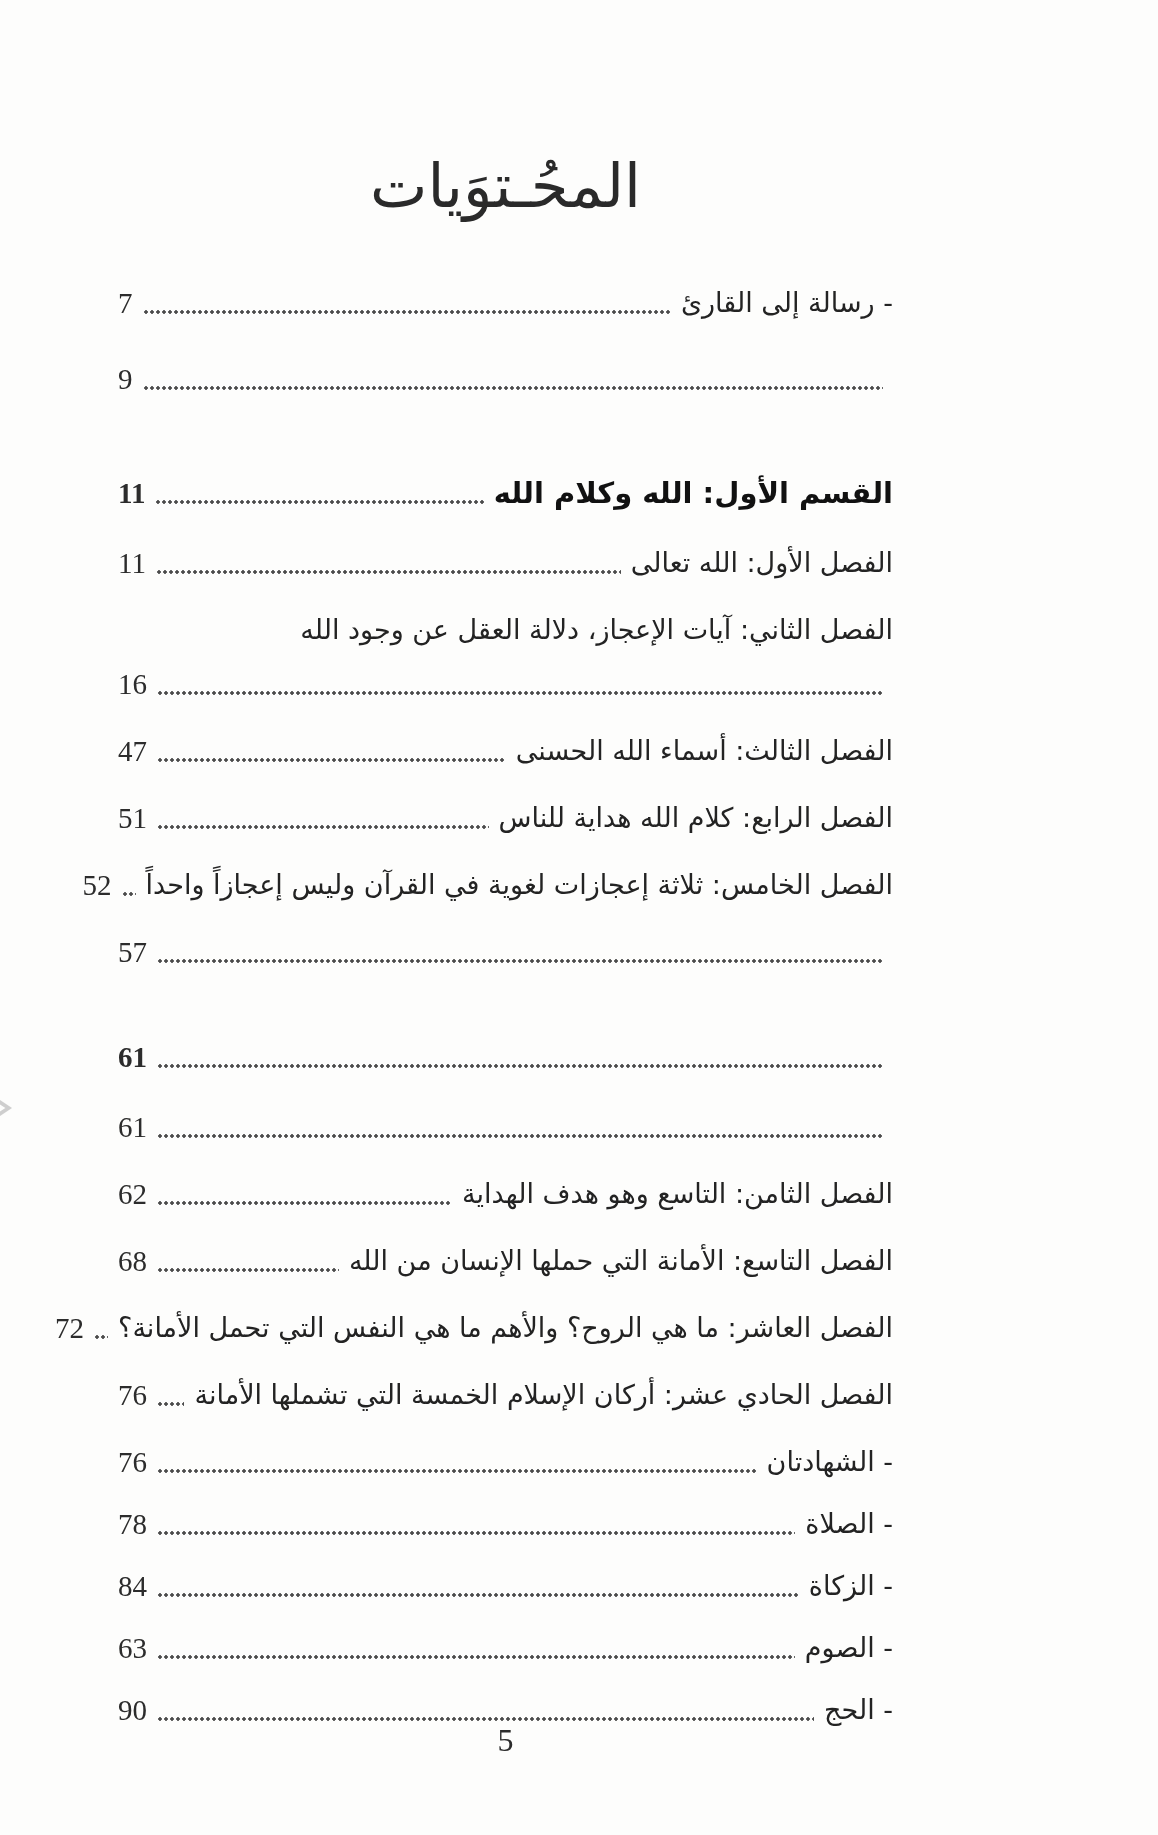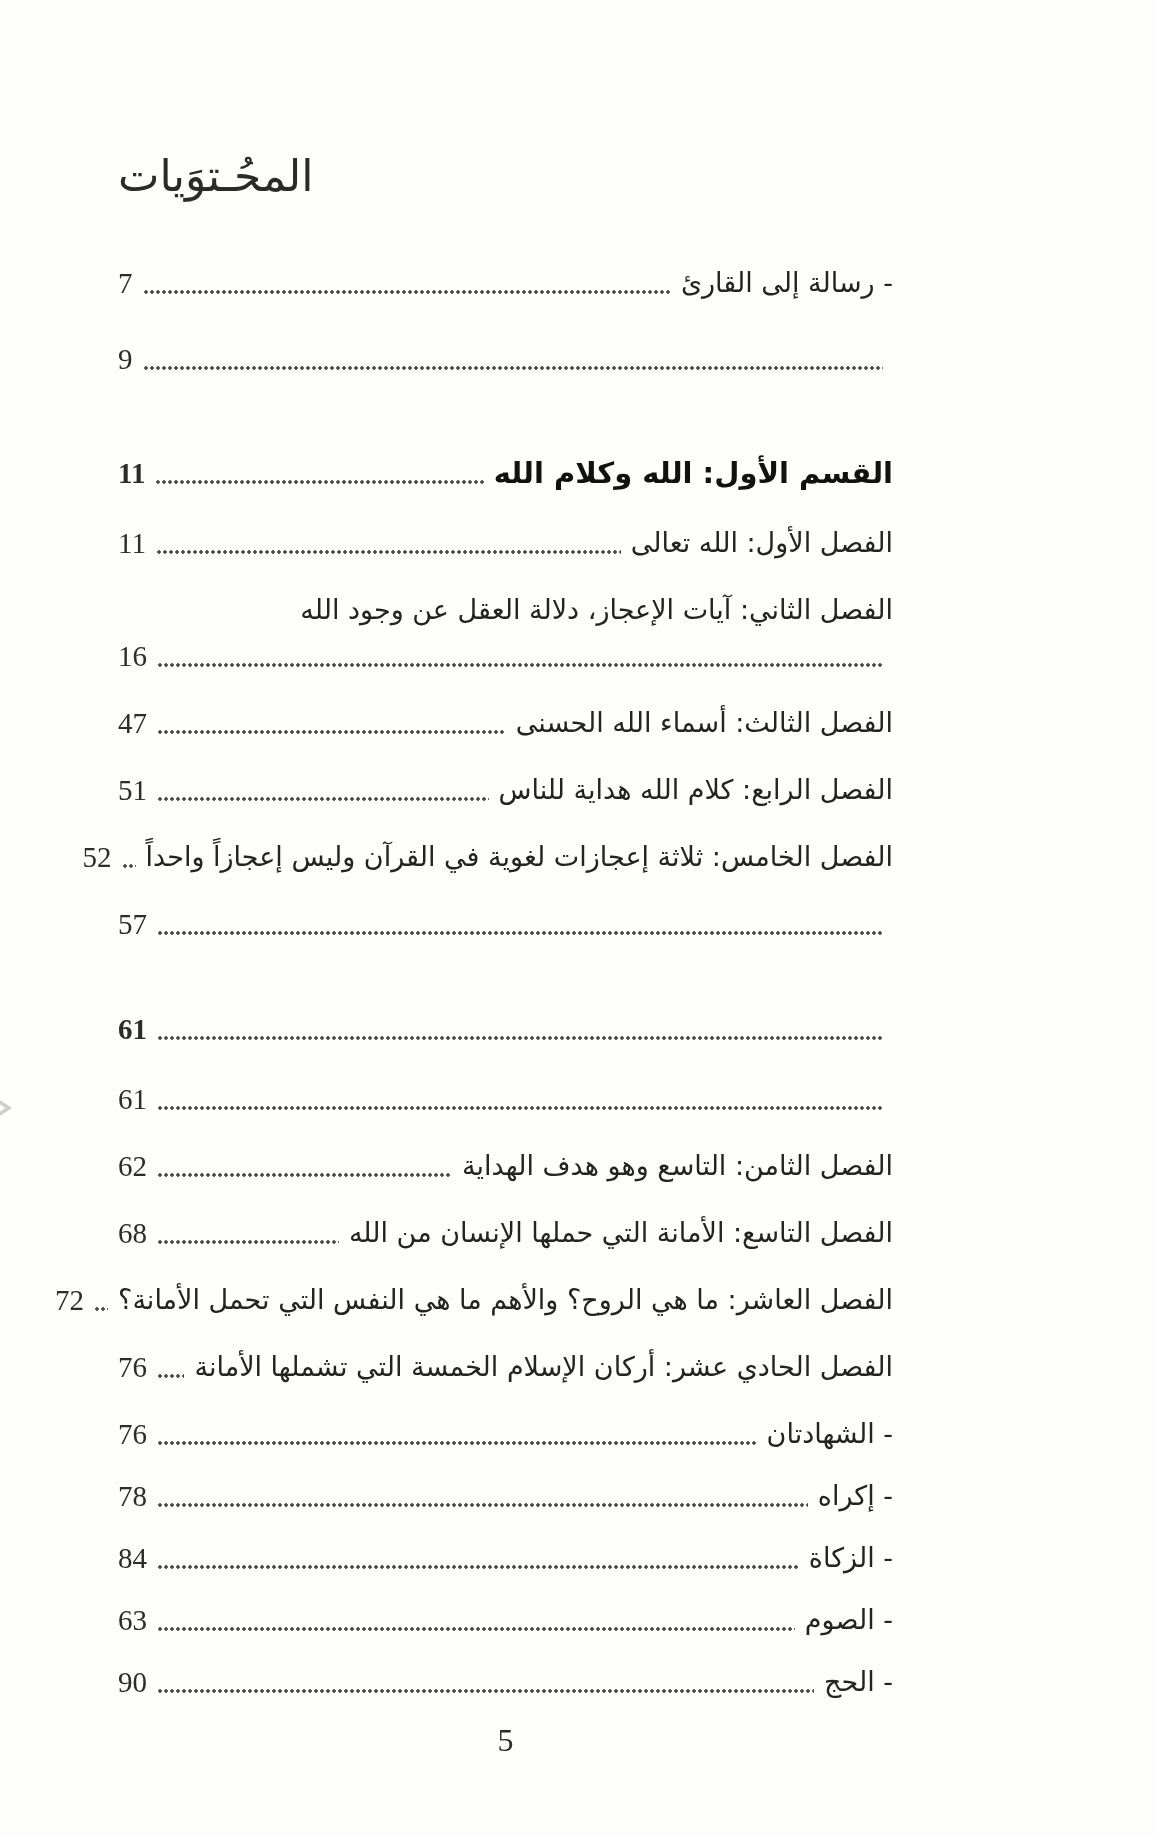--- a/index.html
+++ b/index.html
@@ -18,22 +18,22 @@
     color: #1f1f1f;
     direction: rtl;
   }
   .content {
     position: absolute;
     top: 150px;
     right: 265px;
     width: 775px;
   }
   .doc-title {
-    text-align: left;
-    font-size: 44px;
+    text-align: center;
+    font-size: 61px;
     font-weight: normal;
     color: #2a2a2a;
     margin: 0 0 62px 0;
     letter-spacing: 1px;
     font-family: "DejaVu Sans", sans-serif;
   }
   #toc-list {
     display: flex;
     flex-direction: column;
   }
@@ -69,21 +69,21 @@
   }
   
   .style-front { margin-bottom: 36px; }
   .style-section {
     font-weight: bold;
     font-size: 29px;
     color: #111;
     margin-top: 38px;
     margin-bottom: 30px;
   }
-  .style-wrap-first { margin-bottom: 6px; }
+  .style-wrap-first { margin-bottom: 14px; }
   .style-sub { margin-bottom: 22px; }
   .footer-page-number {
     position: absolute;
     top: 1722px;
     right: 265px;
     width: 775px;
     text-align: center;
     font-family: "Liberation Serif", serif;
     font-size: 32px;
     color: #2c2c2c;
@@ -180,21 +180,21 @@
     <span class="toc-label">الفصل الحادي عشر: أركان الإسلام الخمسة التي تشملها الأمانة</span>
     <span class="leader"></span>
     <span class="page-num">76</span>
   </div>
         <div class="toc-row style-sub">
     <span class="toc-label">- الشهادتان</span>
     <span class="leader"></span>
     <span class="page-num">76</span>
   </div>
         <div class="toc-row style-sub">
-    <span class="toc-label">- إكراه</span>
+    <span class="toc-label">- الصلاة</span>
     <span class="leader"></span>
     <span class="page-num">78</span>
   </div>
         <div class="toc-row style-sub">
     <span class="toc-label">- الزكاة</span>
     <span class="leader"></span>
     <span class="page-num">84</span>
   </div>
         <div class="toc-row style-sub">
     <span class="toc-label">- الصوم</span>

